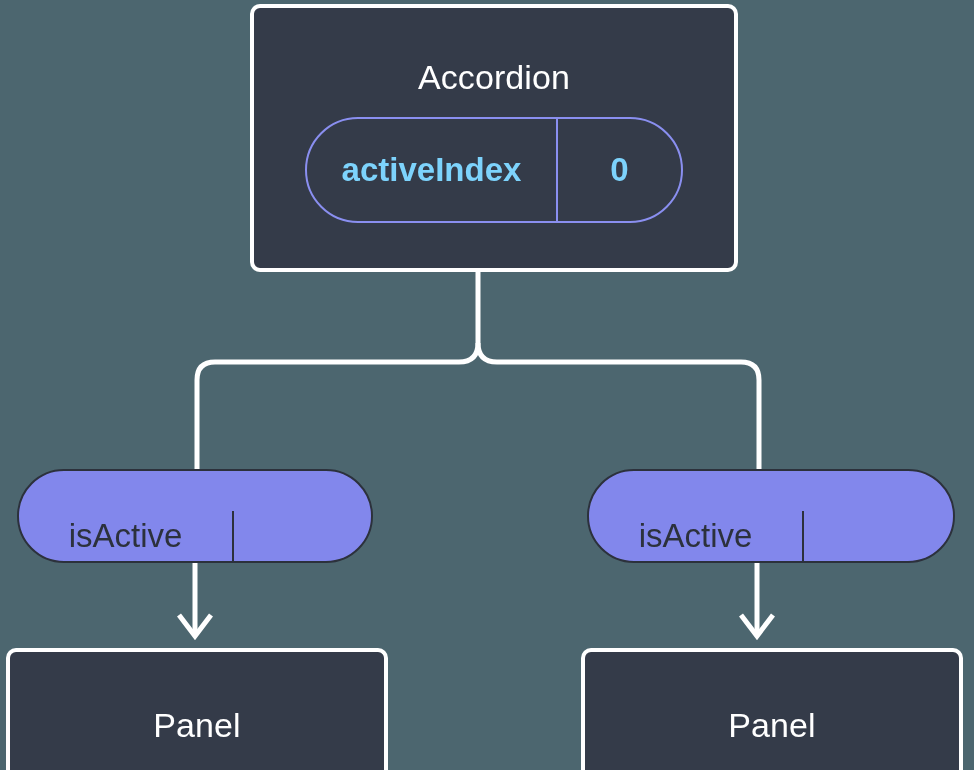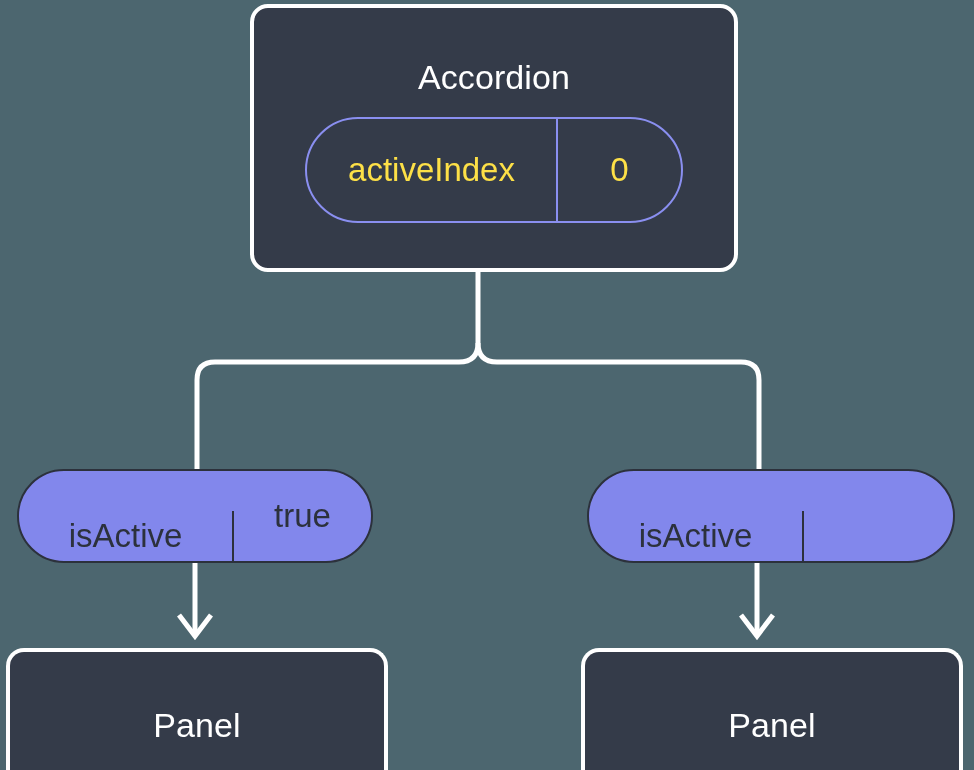--- a/index.html
+++ b/index.html
@@ -30,21 +30,21 @@
     z-index: 1;
   }
 
   
   .node-box {
     position: absolute;
     z-index: 2;
     box-sizing: border-box;
     background: #343b49;
     border: 4px solid #ffffff;
-    border-radius: 18px;
+    border-radius: 10px;
   }
 
   #accordion-box {
     left: 250px;
     top: 4px;
     width: 488px;
     height: 268px;
   }
 
   #panel-left-box {
@@ -95,23 +95,23 @@
     align-items: stretch;
     border: 2px solid #8a8ff0;
     border-radius: 53px;
     background: transparent;
   }
   #state-pill .pill-key,
   #state-pill .pill-val {
     display: flex;
     align-items: center;
     justify-content: center;
-    color: #fde047;
+    color: #7dd3fc;
     font-size: 33px;
-    font-weight: 400;
+    font-weight: 700;
     white-space: nowrap;
   }
   #state-pill .pill-key {
     flex: 0 0 249px;
     border-right: 2px solid #8a8ff0;
   }
   #state-pill .pill-val {
     flex: 1 1 auto;
   }
 
@@ -183,21 +183,20 @@
     <div class="node-title" id="accordion-title">Accordion</div>
   </div>
 
   <div id="state-pill">
     <span class="pill-key">activeIndex</span>
     <span class="pill-val">0</span>
   </div>
 
   <div class="prop-pill" id="prop-pill-left">
     <span class="pill-key">isActive</span>
-    <span class="pill-val">true</span>
   </div>
 
   <div class="node-box" id="panel-left-box">
     <div class="node-title panel-title">Panel</div>
   </div>
 
   <div class="prop-pill" id="prop-pill-right">
     <span class="pill-key">isActive</span>
   </div>
 

